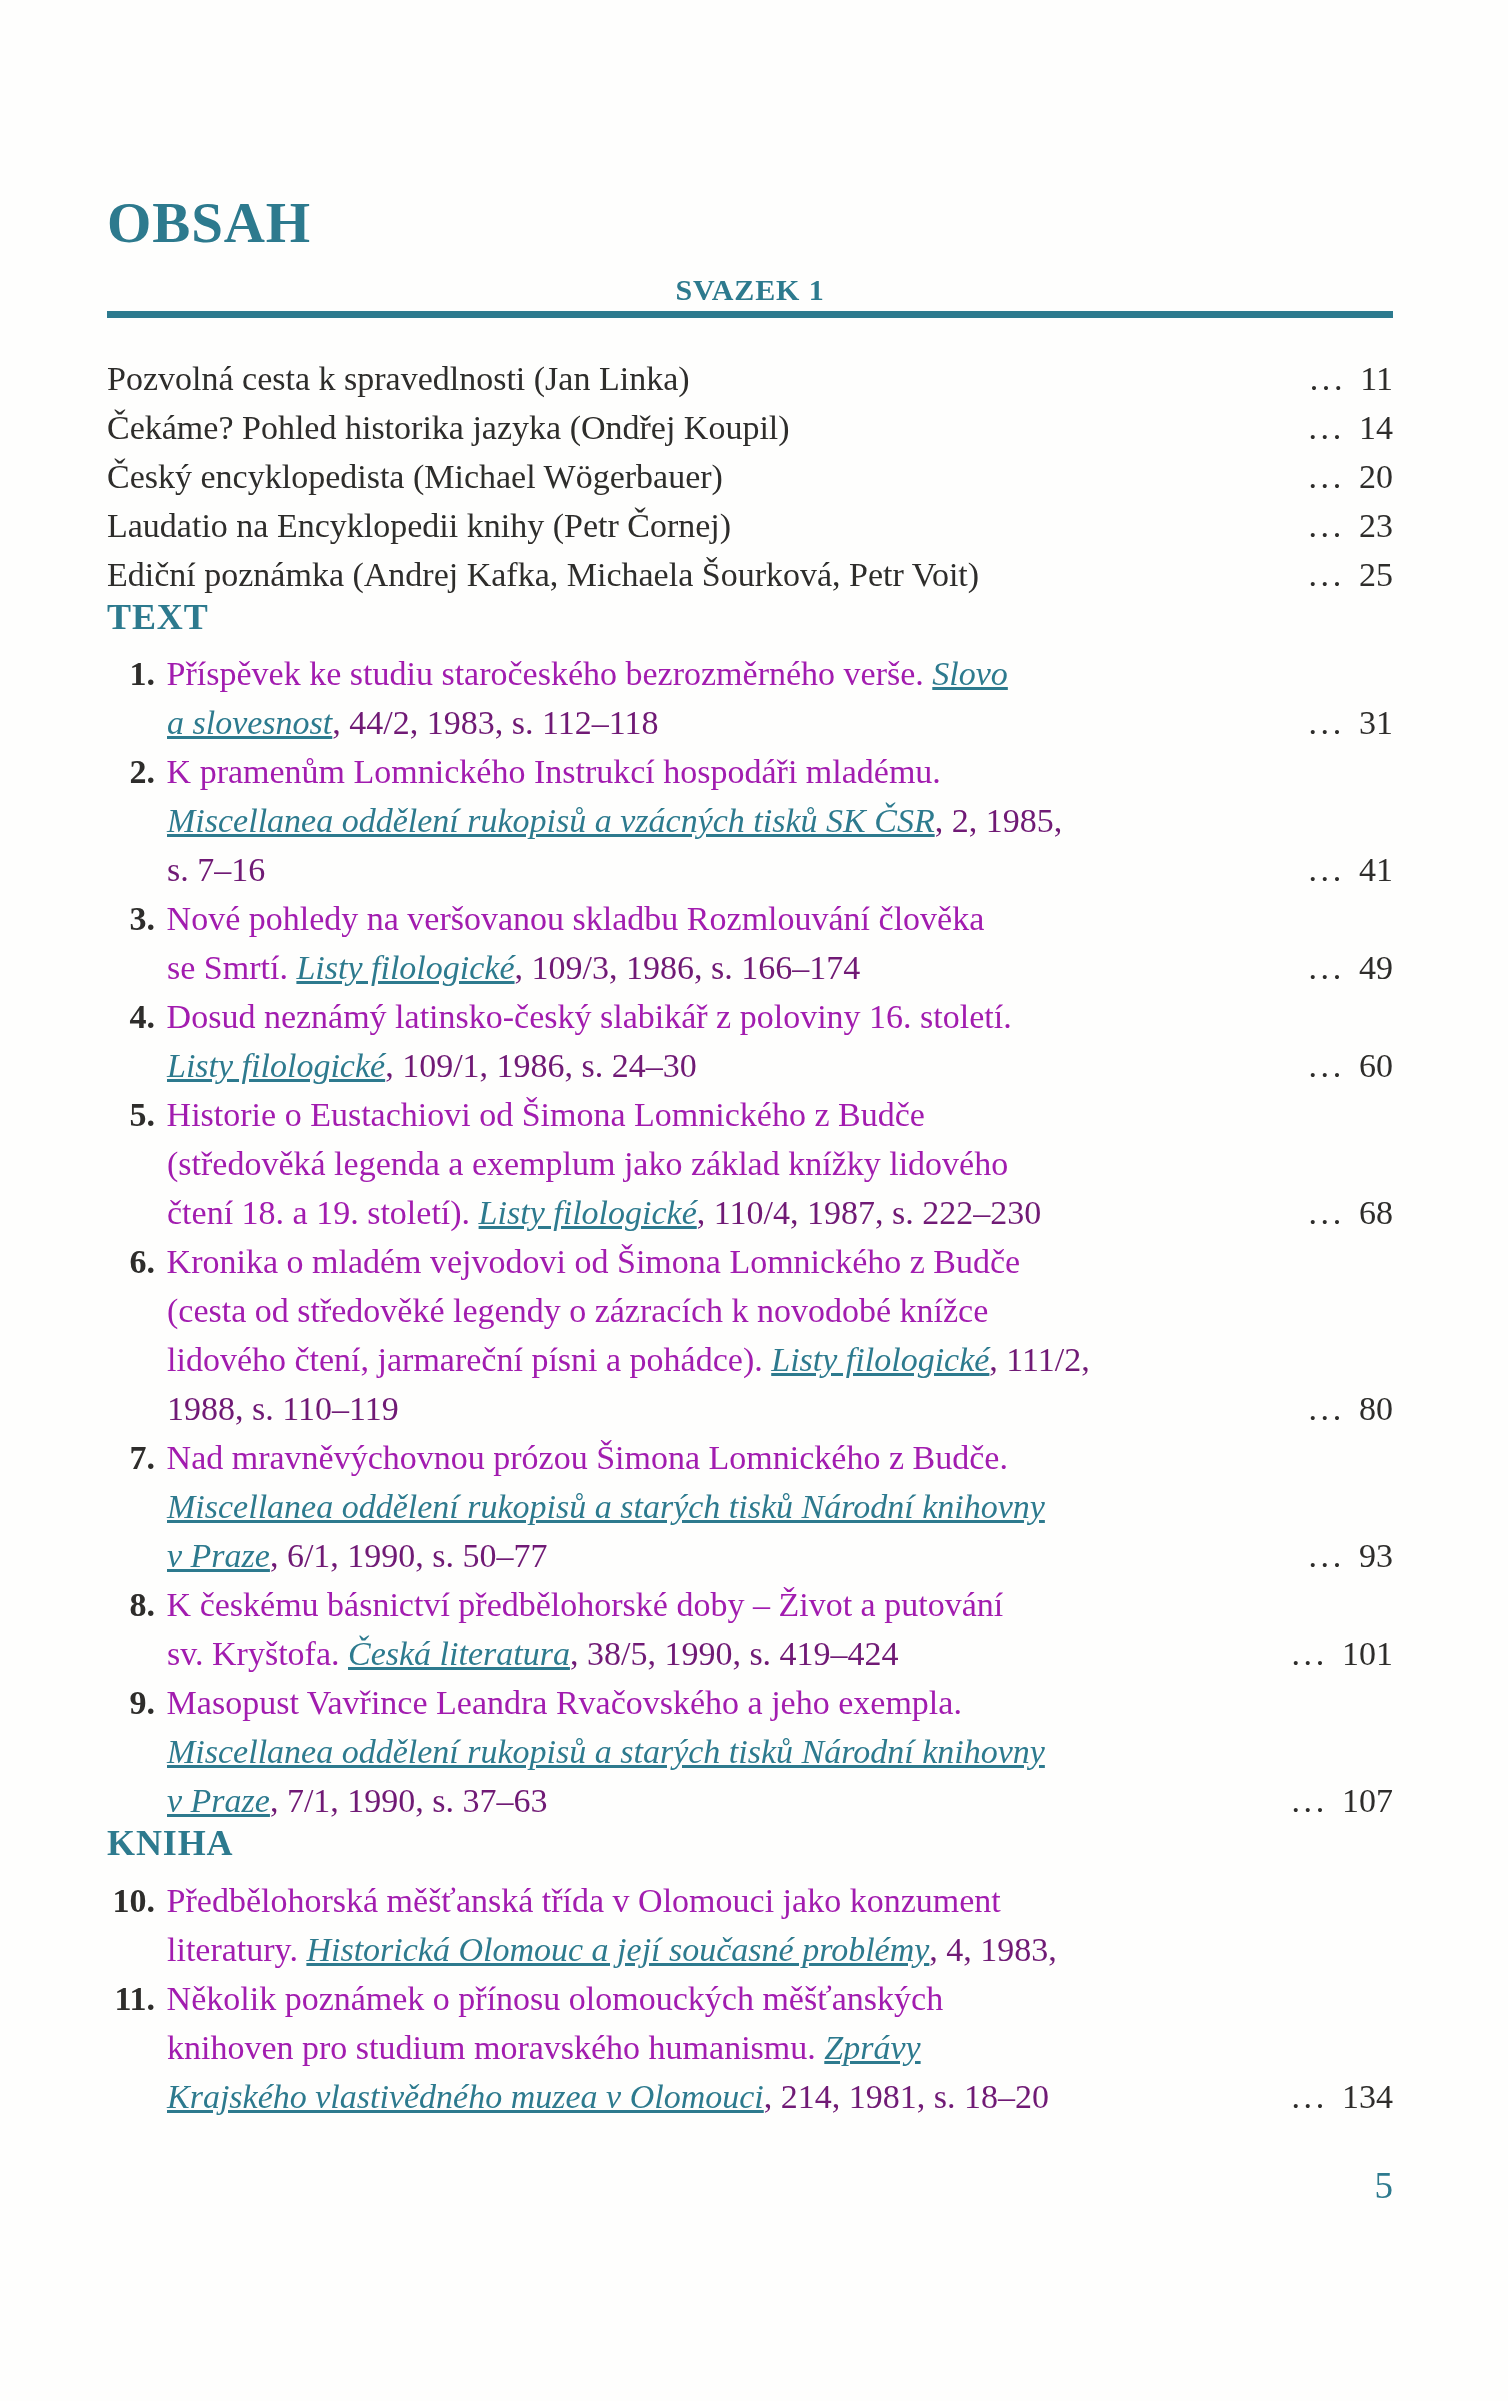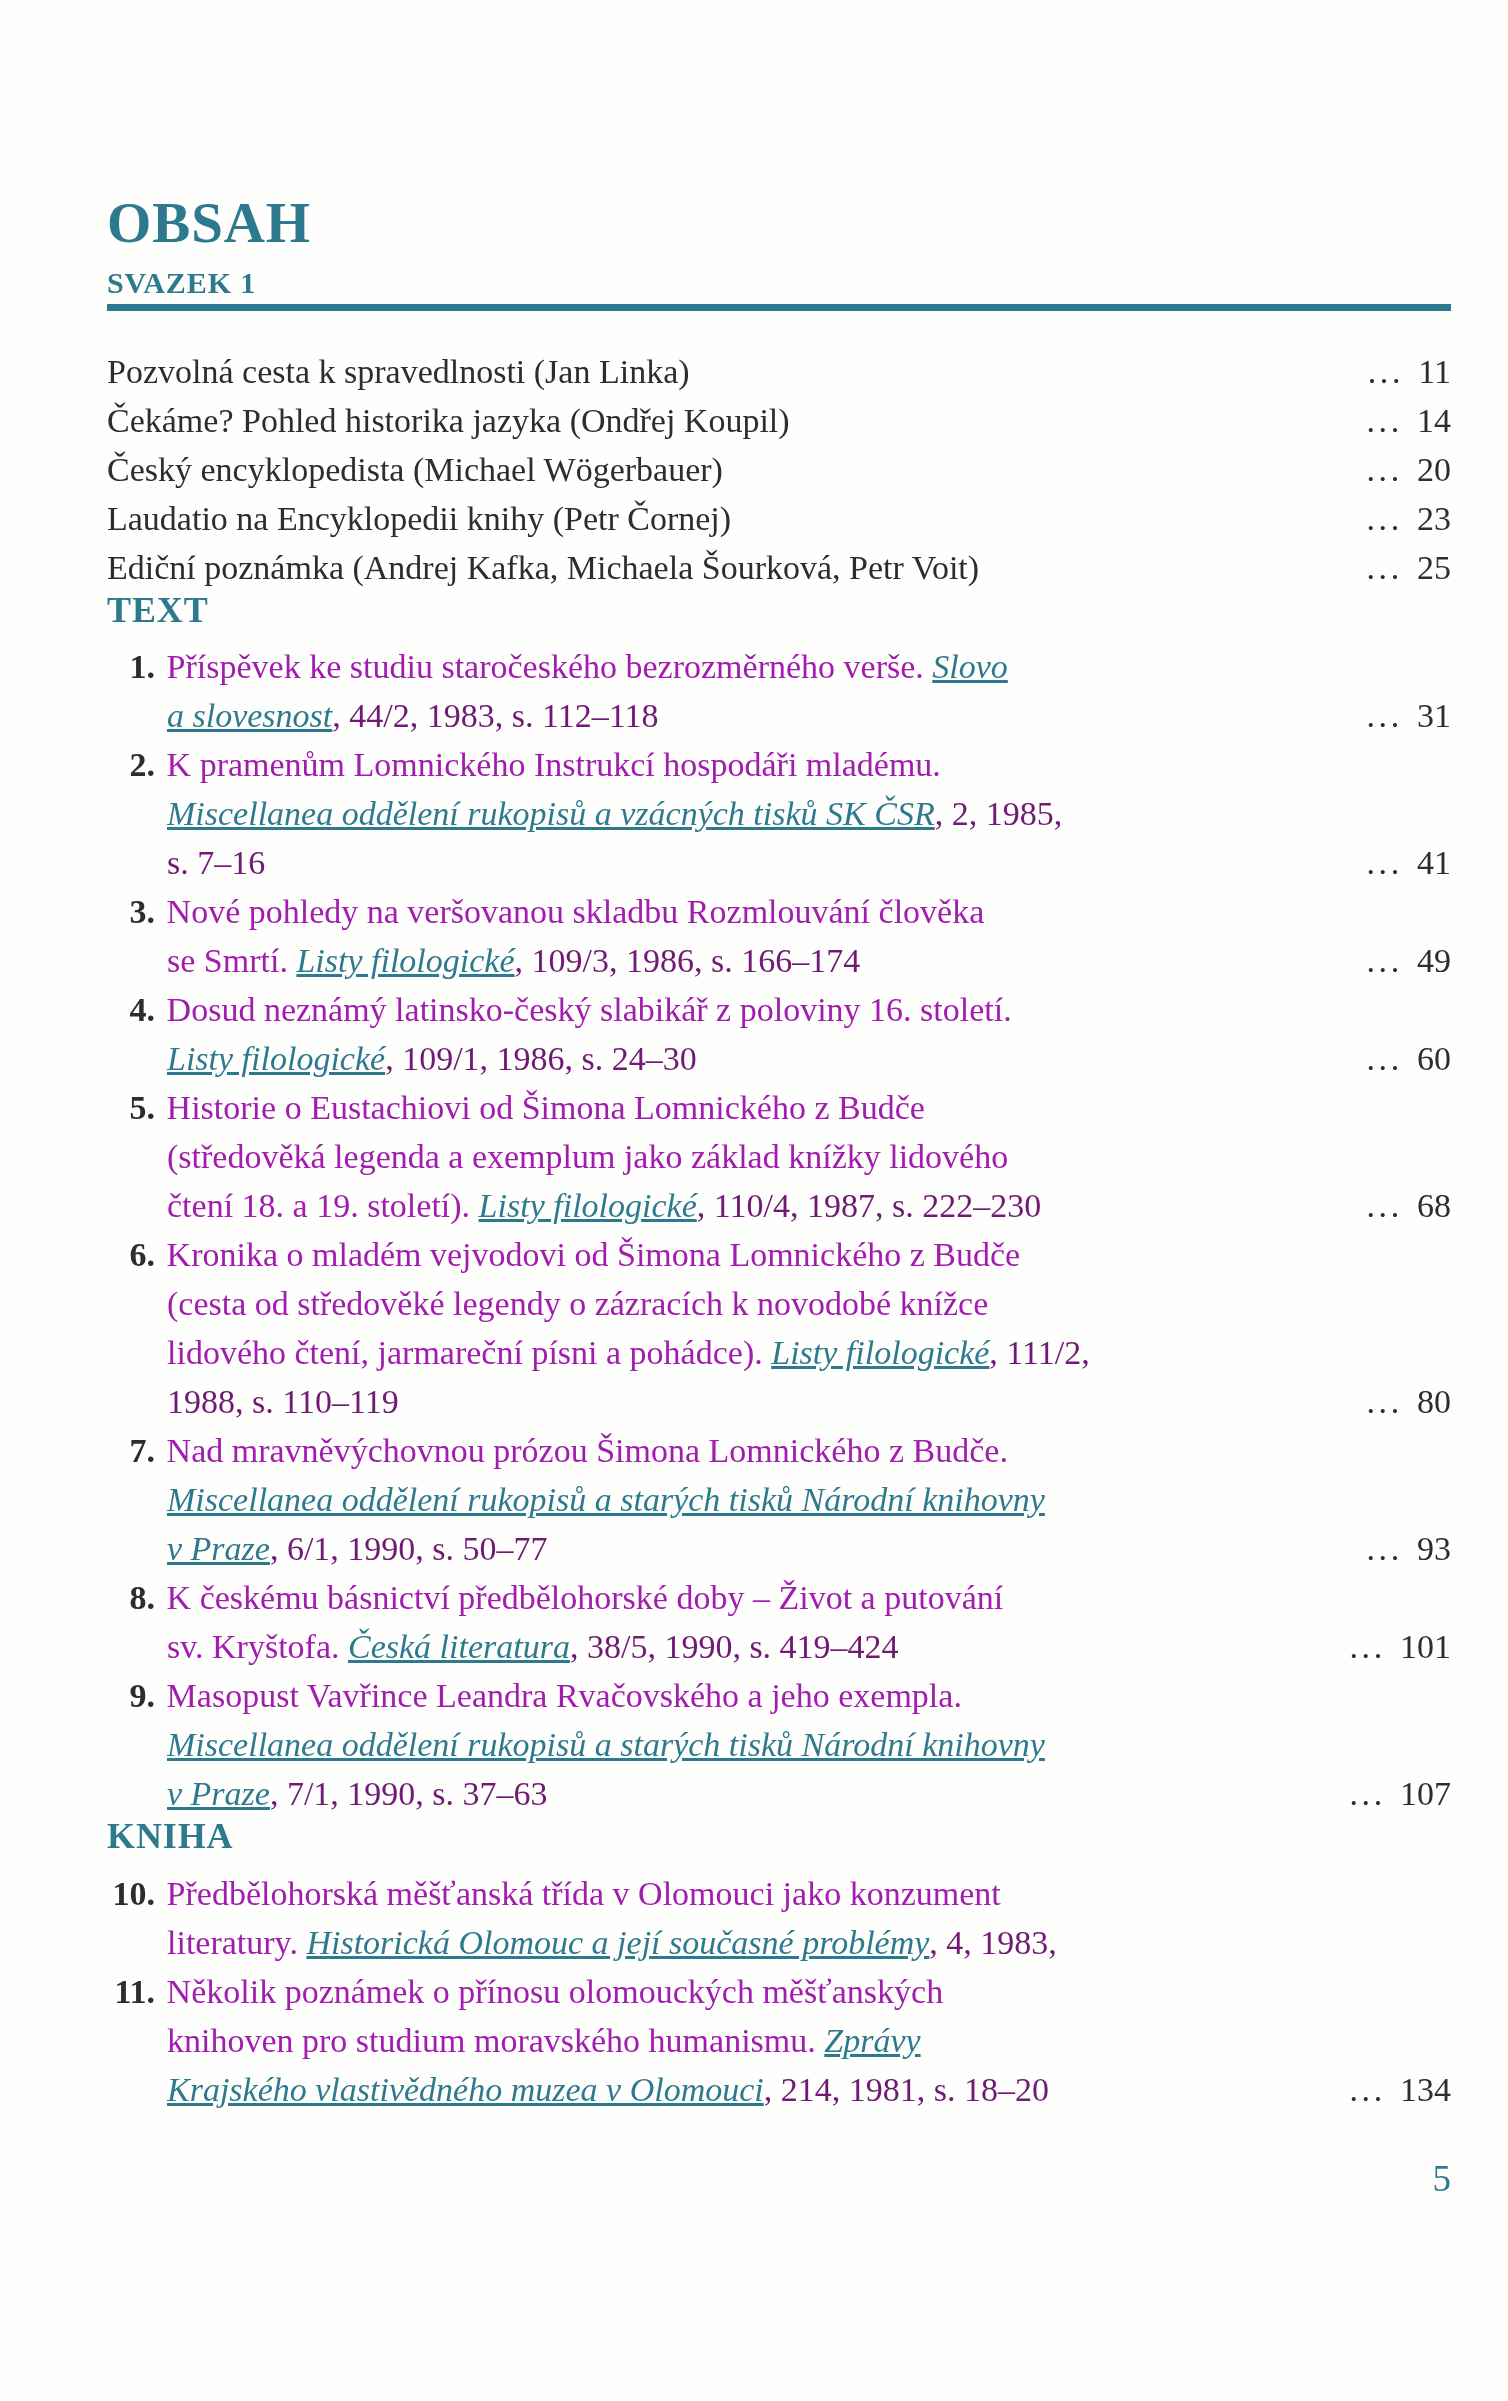--- a/index.html
+++ b/index.html
@@ -7,39 +7,39 @@
     width:1508px;height:2401px;
     background:#f6f6f4;
     font-family:"Liberation Serif","DejaVu Serif",serif;
     color:#2e2d2b;
   }
   .page{
     position:relative;
     width:1508px;height:2401px;
     background:#fefefd;
     box-sizing:border-box;
-    padding:194px 57px 0 107px;
+    padding:194px 115px 0 107px;
     overflow:hidden;
   }
   .title{
     font-size:57px;
     font-weight:700;
     color:#2d7a8e;
     letter-spacing:0.9px;
     line-height:1;
     margin:0;
   }
   .volume{
-    text-align:left;
+    text-align:center;
     font-size:30px;
     font-weight:700;
     color:#2d7a8e;
     letter-spacing:0.9px;
     line-height:1;
-    margin-top:17px;
+    margin-top:24px;
   }
   .rule{
     height:7.1px;
     background:#2d7a8e;
     margin-top:6.2px;
   }
   .front-matter{margin-top:36px;}
   .row,.line{
     display:flex;
     align-items:center;

